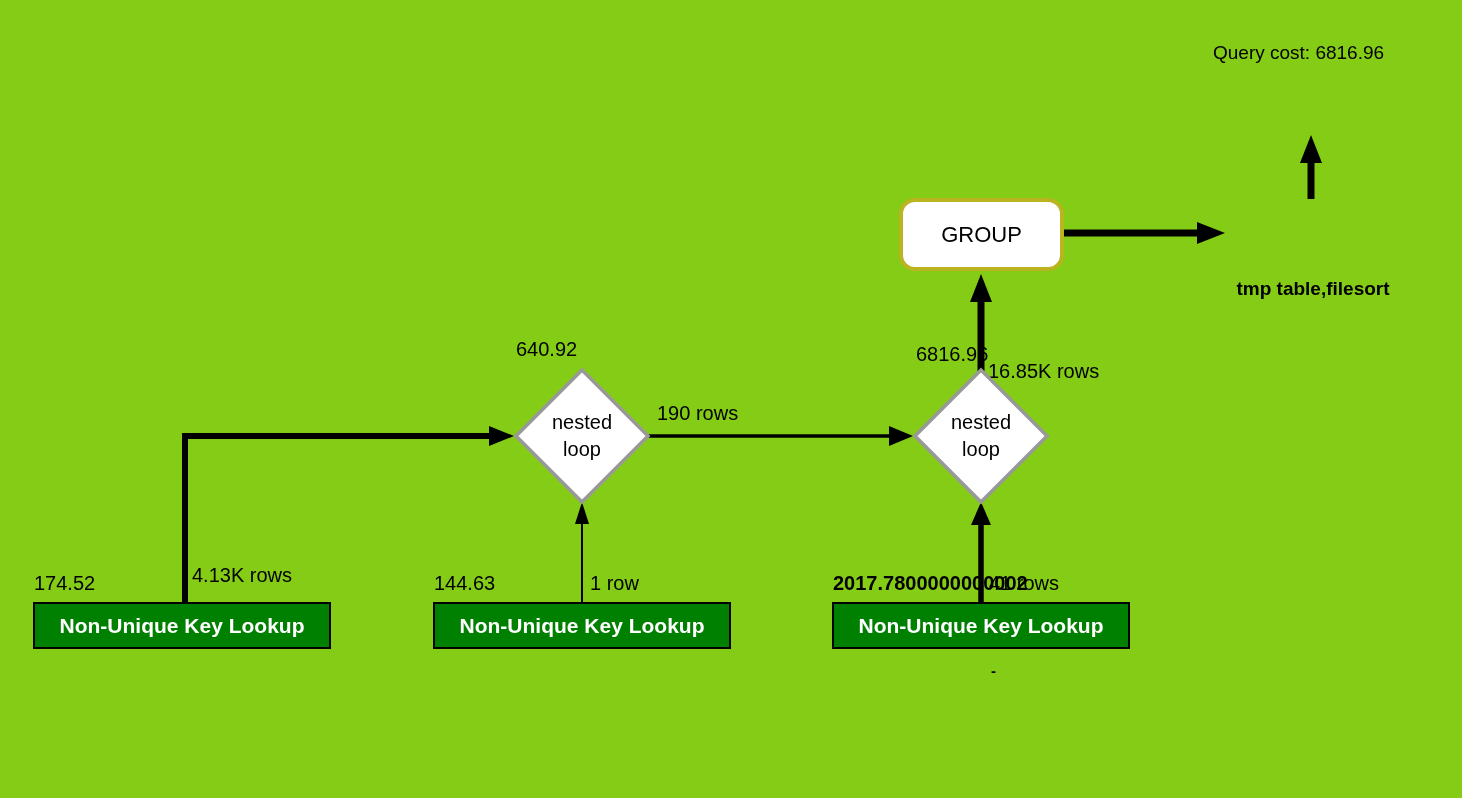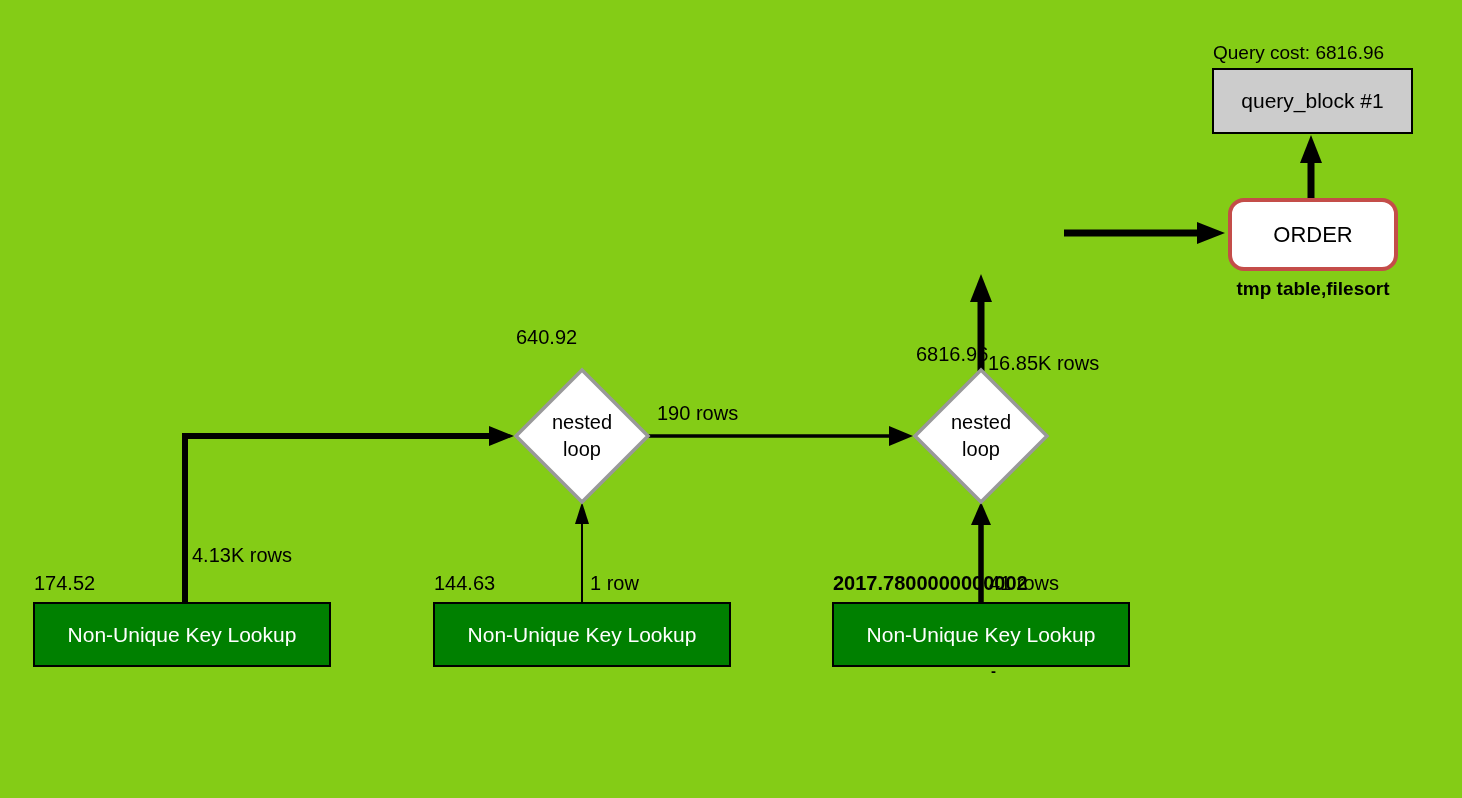--- a/index.html
+++ b/index.html
@@ -63,25 +63,25 @@
   }
   .order-note {
     position: absolute; z-index: 3;
     left: 1218px; top: 278px; width: 190px;
     text-align: center;
     font-size: 19px; font-weight: bold;
     color: var(--label-text);
     white-space: nowrap;
   }
   .lookup-node {
-    top: 602px; width: 298px; height: 65px;
+    top: 602px; width: 298px; height: 47px;
     background: var(--lookup-fill);
     border: 2.5px solid var(--node-border);
     color: var(--lookup-text);
-    font-size: 21px; font-weight: normal;
+    font-size: 21px; font-weight: bold;
     white-space: nowrap;
   }
   .lookup-1 { left: 33px; }
   .lookup-2 { left: 433px; }
   .lookup-3 { left: 832px; }
   .diamond-label {
     position: absolute; z-index: 4;
     width: 120px;
     text-align: center;
     font-size: 20px; line-height: 27px;
@@ -137,43 +137,42 @@
       <path class="edge" d="M 1311 199 L 1311 161" stroke-width="7"></path>
       <polygon class="arrowhead" points="1311,135 1300,163 1322,163"></polygon>
     </g>
 
     <polygon class="diamond" points="516,436 582,370 648,436 582,502"></polygon>
     <polygon class="diamond" points="915,436 981,370 1047,436 981,502"></polygon>
   </svg>
 
   <div class="label query-cost" style="left:1213px; top:42px;">Query cost: 6816.96</div>
 
-  <div class="node query-block-node">query_block #1</div>
 
+  <div class="node group-node">GROUP</div>
 
-  <div class="node order-node">ORDER</div>
   <div class="order-note">tmp table,filesort</div>
 
   <div class="diamond-label nl1-label">
     <span>nested</span>
     <span>loop</span>
   </div>
-  <div class="label" style="left:516px; top:326px;">640.92</div>
+  <div class="label" style="left:516px; top:338px;">640.92</div>
   <div class="label" style="left:657px; top:402px;">190 rows</div>
 
   <div class="diamond-label nl2-label">
     <span>nested</span>
     <span>loop</span>
   </div>
   <div class="label" style="left:916px; top:343px;">6816.96</div>
-  <div class="label" style="left:988px; top:352px;">16.85K rows</div>
+  <div class="label" style="left:988px; top:360px;">16.85K rows</div>
 
   <div class="node lookup-node lookup-1">Non-Unique Key Lookup</div>
   <div class="label" style="left:34px; top:572px;">174.52</div>
-  <div class="label" style="left:192px; top:544px;">4.13K rows</div>
+  <div class="label" style="left:192px; top:564px;">4.13K rows</div>
 
   <div class="node lookup-node lookup-2">Non-Unique Key Lookup</div>
   <div class="label" style="left:434px; top:572px;">144.63</div>
   <div class="label" style="left:590px; top:572px;">1 row</div>
 
   <div class="node lookup-node lookup-3">Non-Unique Key Lookup</div>
   <div class="label" style="left:833px; top:572px;font-weight:bold;">2017.7800000000002</div>
   <div class="label" style="left:989px; top:572px;">41 rows</div>
   <div class="tiny-note" style="left:991px; top:662px;">-</div>
 

